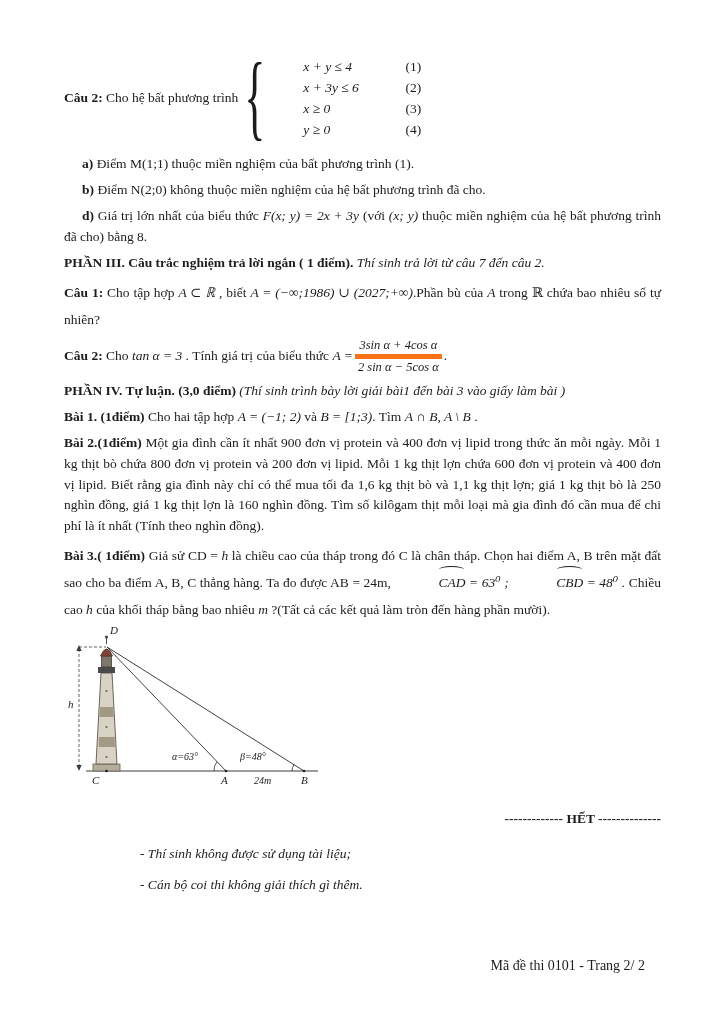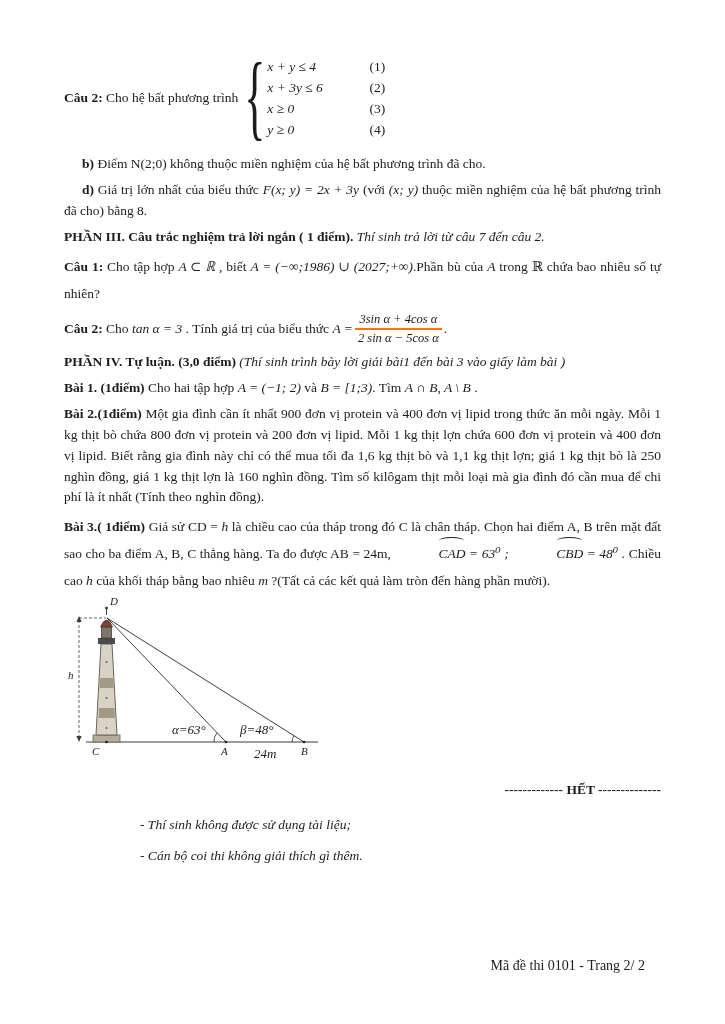--- a/index.html
+++ b/index.html
@@ -19,34 +19,34 @@
   .indent{text-indent:18px;}
   .wide{line-height:2.0;}
   
   .sys-block{display:flex;align-items:center;margin-bottom:8px;min-height:96px;}
   .sys-label{white-space:nowrap;}
   .system{display:flex;align-items:center;margin-left:6px;}
   .brace{font-family:"Liberation Serif",serif;font-weight:400;color:#1c1c1c;
          font-size:44px;display:inline-block;transform:scaleY(2.15);line-height:96px;}
   .brace::before{content:"{";}
   .eqs{display:flex;flex-direction:column;margin-left:2px;}
-  .eq{display:flex;width:118px;justify-content:space-between;line-height:21px;}
+  .eq{display:flex;width:118px;justify-content:space-between;line-height:21px;margin-left:36px;}
   .eqnum{font-style:normal;}
   
   .frac{display:inline-block;vertical-align:middle;text-align:center;font-size:12.5px;line-height:1.25;margin:0 2px;}
-  .fnum{display:block;border-bottom:2px solid #f97316;padding:0 3px 1px 3px;}
+  .fnum{display:block;border-bottom:5px solid #f97316;padding:0 3px 1px 3px;}
   .fden{display:block;padding:1px 3px 0 3px;text-align:right;}
   
   .hat{position:relative;display:inline-block;margin-left:44px;}
   .hat::before{content:"";position:absolute;left:1px;right:1px;top:-3px;height:6px;
                border-top:1px solid #1c1c1c;border-radius:50% 50% 0 0;}
   
   .figure{position:relative;width:252px;height:164px;margin:8px 0 14px 6px;}
   .fig-label{position:absolute;font-style:italic;font-size:11px;line-height:1;color:#222;}
-  .fig-label.small{font-size:13px;}
+  .fig-label.small{font-size:10px;}
   
   .het{text-align:right;font-weight:bold;margin:10px 0 14px 0;}
   .note{margin:0 0 10px 76px;font-style:italic;text-align:left;}
   .footer{position:absolute;right:80px;top:958px;font-size:14px;}
 </style>
 </head>
 <body>
 
 <div class="page">
   <div class="content">
@@ -71,20 +71,21 @@
               <span class="eqnum">(3)</span>
             </div>
           <div class="eq">
               <span class="m">y ≥ 0</span>
               <span class="eqnum">(4)</span>
             </div>
         </div>
       </div>
     </div>
 
+    <p class="indent"><span class="b">a)</span><span> Điểm M(1;1) thuộc miền nghiệm của bất phương trình (1).</span></p>
     <p class="indent"><span class="b">b)</span><span> Điểm N(2;0) không thuộc miền nghiệm của hệ bất phương trình đã cho.</span></p>
     <p class="indent"><span class="b">d)</span><span> Giá trị lớn nhất của biểu thức </span><span class="m">F(x; y) = 2x + 3y</span><span> (với </span><span class="m">(x; y)</span><span> thuộc miền nghiệm của hệ bất phương trình đã cho) bằng 8.</span></p>
 
     <p><span class="b">PHẦN III. Câu trắc nghiệm trả lời ngắn ( 1 điểm).</span><span class="i"> Thí sinh trả lời từ câu 7 đến câu 2.</span></p>
 
     <p class="wide"><span class="b">Câu 1:</span><span> Cho tập hợp </span><span class="m">A ⊂ ℝ</span><span> , biết </span><span class="m">A = (−∞;1986) ∪ (2027;+∞)</span><span>.Phần bù của </span><span class="m">A</span><span> trong ℝ chứa bao nhiêu số tự nhiên?</span></p>
 
     <p><span class="b">Câu 2:</span><span> Cho </span><span class="m">tan α = 3</span><span> . Tính giá trị của biểu thức </span><span class="m">A =</span><span class="frac"><span class="fnum m">3sin α + 4cos α</span><span class="fden m">2 sin α − 5cos α</span></span><span>.</span></p>
 
     <p><span class="b">PHẦN IV. Tự luận. (3,0 điểm)</span><span class="i"> (Thí sinh trình bày lời giải bài1 đến bài 3 vào giấy làm bài )</span></p>

